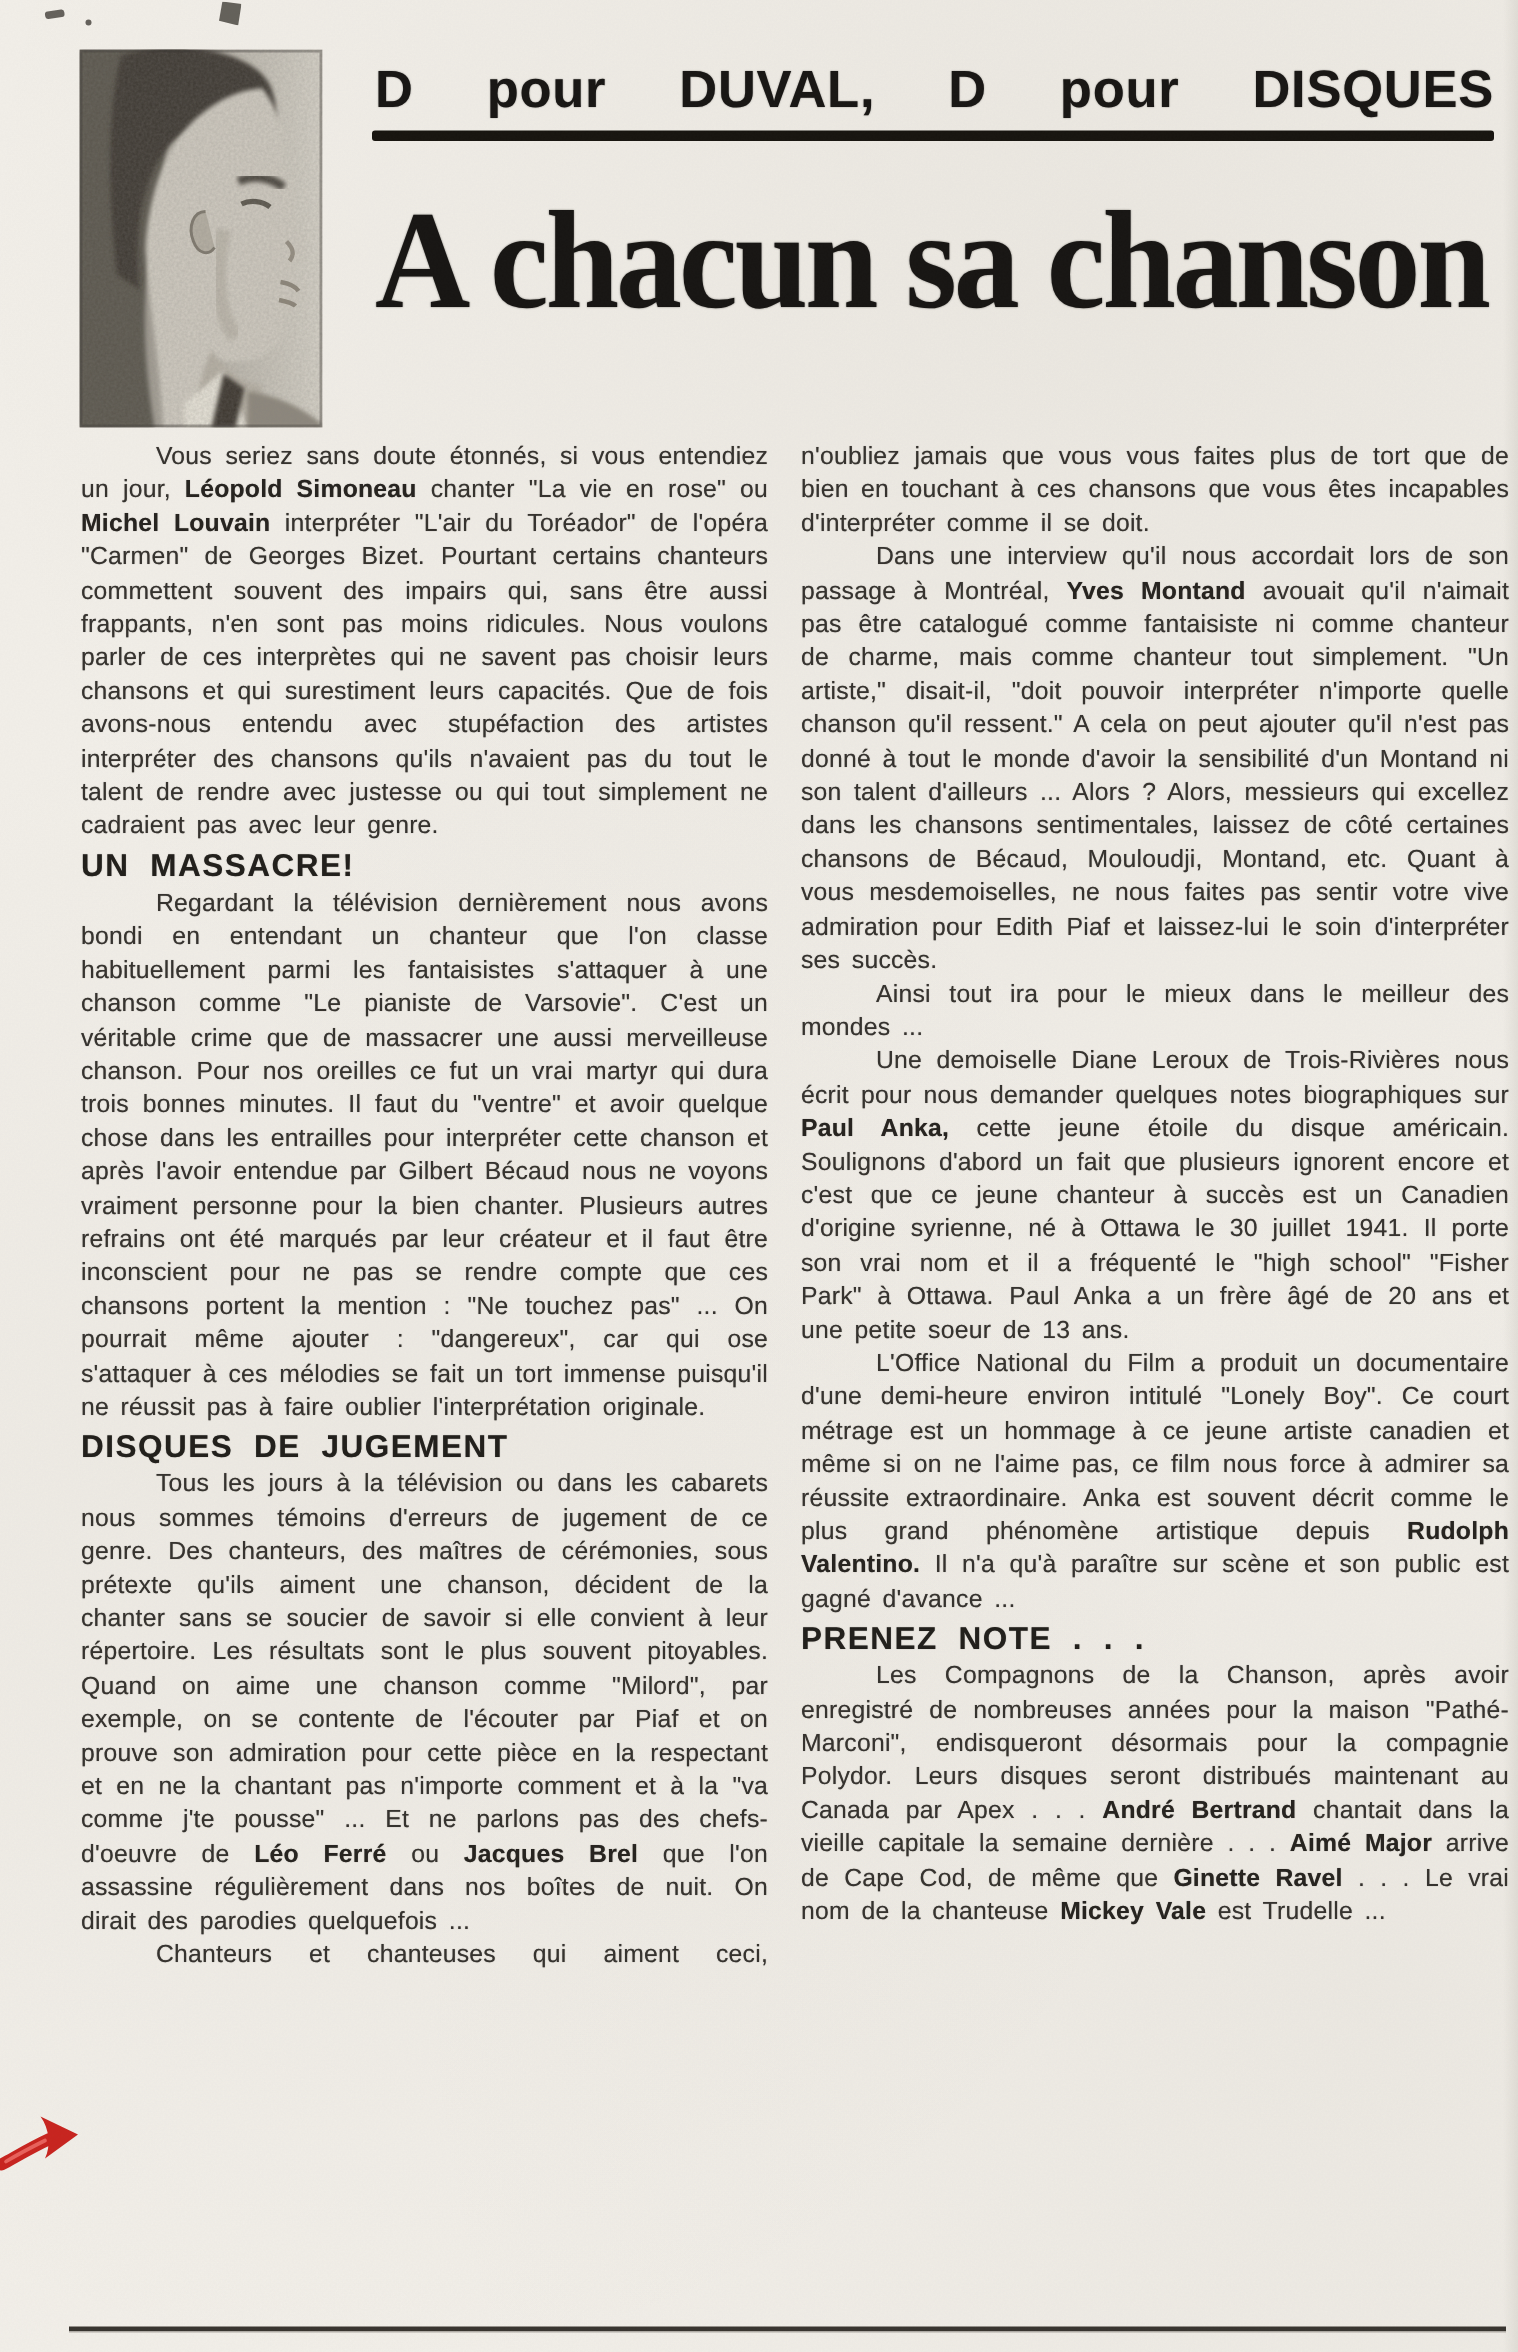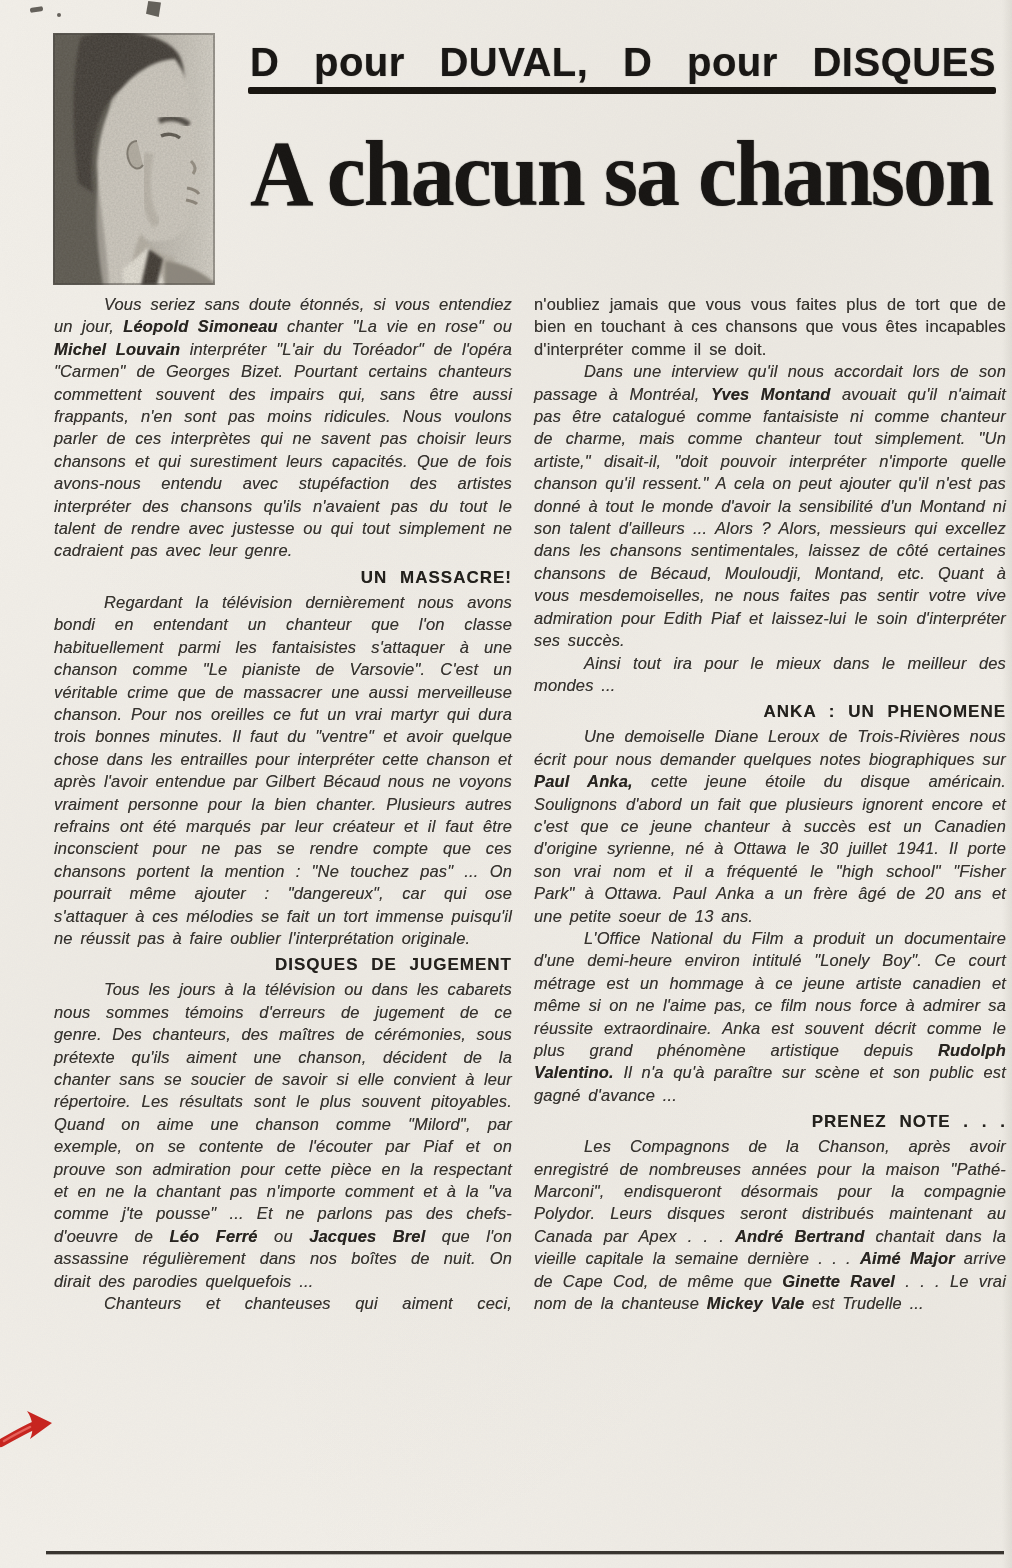--- a/index.html
+++ b/index.html
@@ -12,21 +12,21 @@
       radial-gradient(circle at 75% 12%, rgba(120,110,90,0.06), transparent 50%),
       radial-gradient(circle at 25% 65%, rgba(120,110,90,0.05), transparent 45%),
       radial-gradient(circle at 90% 85%, rgba(120,110,90,0.05), transparent 40%);
     overflow:hidden;
     font-family:"Liberation Sans", sans-serif;
   }
   
   .photo{position:absolute;left:53px;top:33px;width:162px;height:252px;}
   .kicker{
     position:absolute;left:250px;top:40px;width:746px;
-    font-size:40px;font-weight:700;color:#181614;
+    font-size:35px;font-weight:700;color:#181614;
     letter-spacing:0.5px;word-spacing:10px;
     text-align:justify;text-align-last:justify;
     text-shadow:0 0 1px rgba(24,22,20,0.55);
     white-space:nowrap;
   }
   .kicker-rule{position:absolute;left:248px;top:87px;width:748px;height:7px;background:#17140f;border-radius:2px;}
   .headline{
     position:absolute;left:250px;top:126px;width:762px;
     font-family:"Liberation Serif", serif;
     font-size:88px;font-weight:700;line-height:1.05;
@@ -38,26 +38,26 @@
   
   .col{
     position:absolute;top:293px;
     font-size:16.5px;line-height:22.4px;
     color:#35322e;text-align:justify;
     text-shadow:0 0 0.6px rgba(45,42,38,0.55);
   }
   .col-left{left:54px;width:458px;}
   .col-right{left:534px;width:472px;}
   .para{margin:0;word-spacing:3px;letter-spacing:0.15px;}
-  .para.indent{text-indent:50px;font-style:italic;}
+  .para.indent{text-indent:50px;}
   .para.justify-last{text-align-last:justify;}
   .para .b{font-weight:700;color:#26231f;}
   .sec-head{
-    margin:4px 0 2px;font-size:17px;line-height:23px;
-    font-weight:700;text-align:right;
+    margin:4px 0 2px;font-size:21px;line-height:23px;
+    font-weight:700;text-align:left;
     letter-spacing:1px;word-spacing:7px;color:#211f1b;
   }
   
   .margin-arrow{position:absolute;left:0;top:1396px;width:54px;height:58px;}
   .bottom-rule{position:absolute;left:46px;top:1551px;width:958px;height:3px;background:#38342f;box-shadow:0 1px 0 rgba(56,52,47,0.35);}
   .speck{position:absolute;background:#413d37;opacity:0.8;border-radius:2px;}
   .speck-1{left:30px;top:7px;width:13px;height:5px;transform:rotate(-8deg);}
   .speck-2{left:146px;top:1px;width:15px;height:16px;clip-path:polygon(15% 0,100% 10%,85% 100%,0 80%);}
   .speck-3{left:57px;top:13px;width:4px;height:4px;border-radius:50%;}
   .grain{position:absolute;inset:0;width:100%;height:100%;pointer-events:none;opacity:0.5;}
@@ -117,21 +117,20 @@
       <h3 class="sec-head">UN MASSACRE!</h3>
       <p class="para indent"><span>Regardant la télévision dernièrement nous avons bondi en entendant un chanteur que l'on classe habituellement parmi les fantaisistes s'attaquer à une chanson comme "Le pianiste de Varsovie". C'est un véritable crime que de massacrer une aussi merveilleuse chanson. Pour nos oreilles ce fut un vrai martyr qui dura trois bonnes minutes. Il faut du "ventre" et avoir quelque chose dans les entrailles pour interpréter cette chanson et après l'avoir entendue par Gilbert Bécaud nous ne voyons vraiment personne pour la bien chanter. Plusieurs autres refrains ont été marqués par leur créateur et il faut être inconscient pour ne pas se rendre compte que ces chansons portent la mention : "Ne touchez pas" ... On pourrait même ajouter : "dangereux", car qui ose s'attaquer à ces mélodies se fait un tort immense puisqu'il ne réussit pas à faire oublier l'interprétation originale.</span></p>
       <h3 class="sec-head">DISQUES DE JUGEMENT</h3>
       <p class="para indent"><span>Tous les jours à la télévision ou dans les cabarets nous sommes témoins d'erreurs de jugement de ce genre. Des chanteurs, des maîtres de cérémonies, sous prétexte qu'ils aiment une chanson, décident de la chanter sans se soucier de savoir si elle convient à leur répertoire. Les résultats sont le plus souvent pitoyables. Quand on aime une chanson comme "Milord", par exemple, on se contente de l'écouter par Piaf et on prouve son admiration pour cette pièce en la respectant et en ne la chantant pas n'importe comment et à la "va comme j'te pousse" ... Et ne parlons pas des chefs-d'oeuvre de </span><span class="b">Léo Ferré</span><span> ou </span><span class="b">Jacques Brel</span><span> que l'on assassine régulièrement dans nos boîtes de nuit. On dirait des parodies quelquefois ...</span></p>
       <p class="para indent justify-last"><span>Chanteurs et chanteuses qui aiment ceci,</span></p>
     </div>
   <div class="col col-right">
       <p class="para"><span>n'oubliez jamais que vous vous faites plus de tort que de bien en touchant à ces chansons que vous êtes incapables d'interpréter comme il se doit.</span></p>
       <p class="para indent"><span>Dans une interview qu'il nous accordait lors de son passage à Montréal, </span><span class="b">Yves Montand</span><span> avouait qu'il n'aimait pas être catalogué comme fantaisiste ni comme chanteur de charme, mais comme chanteur tout simplement. "Un artiste," disait-il, "doit pouvoir interpréter n'importe quelle chanson qu'il ressent." A cela on peut ajouter qu'il n'est pas donné à tout le monde d'avoir la sensibilité d'un Montand ni son talent d'ailleurs ... Alors ? Alors, messieurs qui excellez dans les chansons sentimentales, laissez de côté certaines chansons de Bécaud, Mouloudji, Montand, etc. Quant à vous mesdemoiselles, ne nous faites pas sentir votre vive admiration pour Edith Piaf et laissez-lui le soin d'interpréter ses succès.</span></p>
       <p class="para indent"><span>Ainsi tout ira pour le mieux dans le meilleur des mondes ...</span></p>
-      <h3 class="sec-head">ANKA : UN PHENOMENE</h3>
       <p class="para indent"><span>Une demoiselle Diane Leroux de Trois-Rivières nous écrit pour nous demander quelques notes biographiques sur </span><span class="b">Paul Anka,</span><span> cette jeune étoile du disque américain. Soulignons d'abord un fait que plusieurs ignorent encore et c'est que ce jeune chanteur à succès est un Canadien d'origine syrienne, né à Ottawa le 30 juillet 1941. Il porte son vrai nom et il a fréquenté le "high school" "Fisher Park" à Ottawa. Paul Anka a un frère âgé de 20 ans et une petite soeur de 13 ans.</span></p>
       <p class="para indent"><span>L'Office National du Film a produit un documentaire d'une demi-heure environ intitulé "Lonely Boy". Ce court métrage est un hommage à ce jeune artiste canadien et même si on ne l'aime pas, ce film nous force à admirer sa réussite extraordinaire. Anka est souvent décrit comme le plus grand phénomène artistique depuis </span><span class="b">Rudolph Valentino.</span><span> Il n'a qu'à paraître sur scène et son public est gagné d'avance ...</span></p>
       <h3 class="sec-head">PRENEZ NOTE . . .</h3>
       <p class="para indent"><span>Les Compagnons de la Chanson, après avoir enregistré de nombreuses années pour la maison "Pathé-Marconi", endisqueront désormais pour la compagnie Polydor. Leurs disques seront distribués maintenant au Canada par Apex . . . </span><span class="b">André Bertrand</span><span> chantait dans la vieille capitale la semaine dernière . . . </span><span class="b">Aimé Major</span><span> arrive de Cape Cod, de même que </span><span class="b">Ginette Ravel</span><span> . . . Le vrai nom de la chanteuse </span><span class="b">Mickey Vale</span><span> est Trudelle ...</span></p>
     </div>
 
   <svg class="margin-arrow" viewBox="0 0 54 58">
     <path d="M1,47 C12,41 22,35 33,30" stroke="#c8241f" stroke-width="8" fill="none" stroke-linecap="round"></path>
     <path d="M27,15 L52,27 L30,43 C34,35 33,23 27,15 Z" fill="#c8241f"></path>
     <path d="M4,45 C14,39 22,35 30,31" stroke="#e8625c" stroke-width="2.5" fill="none" stroke-linecap="round"></path>

